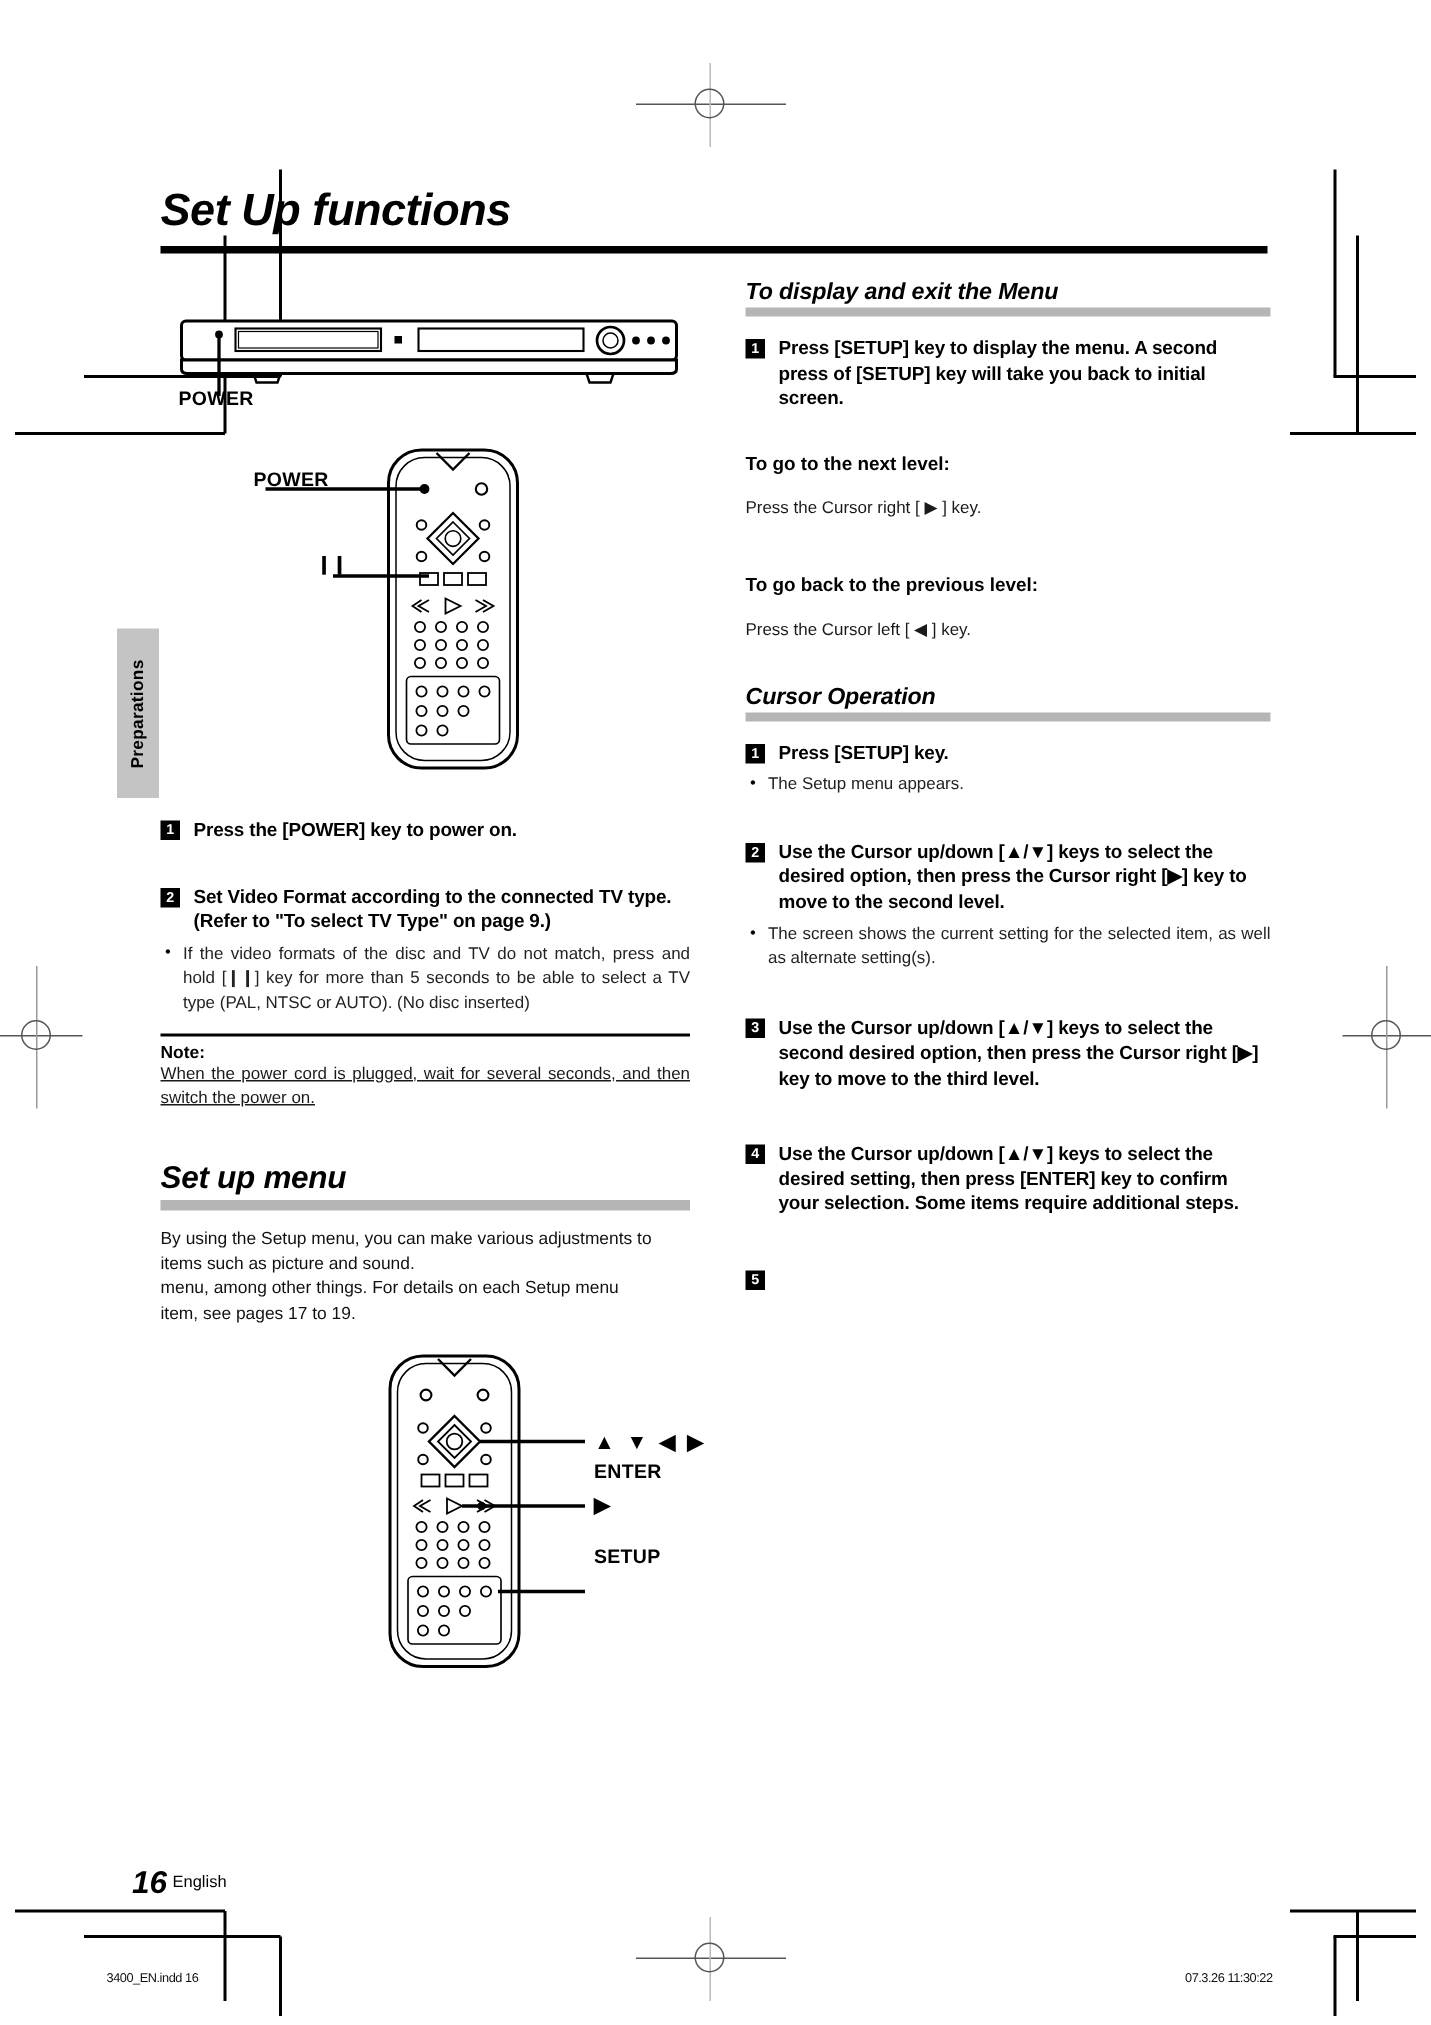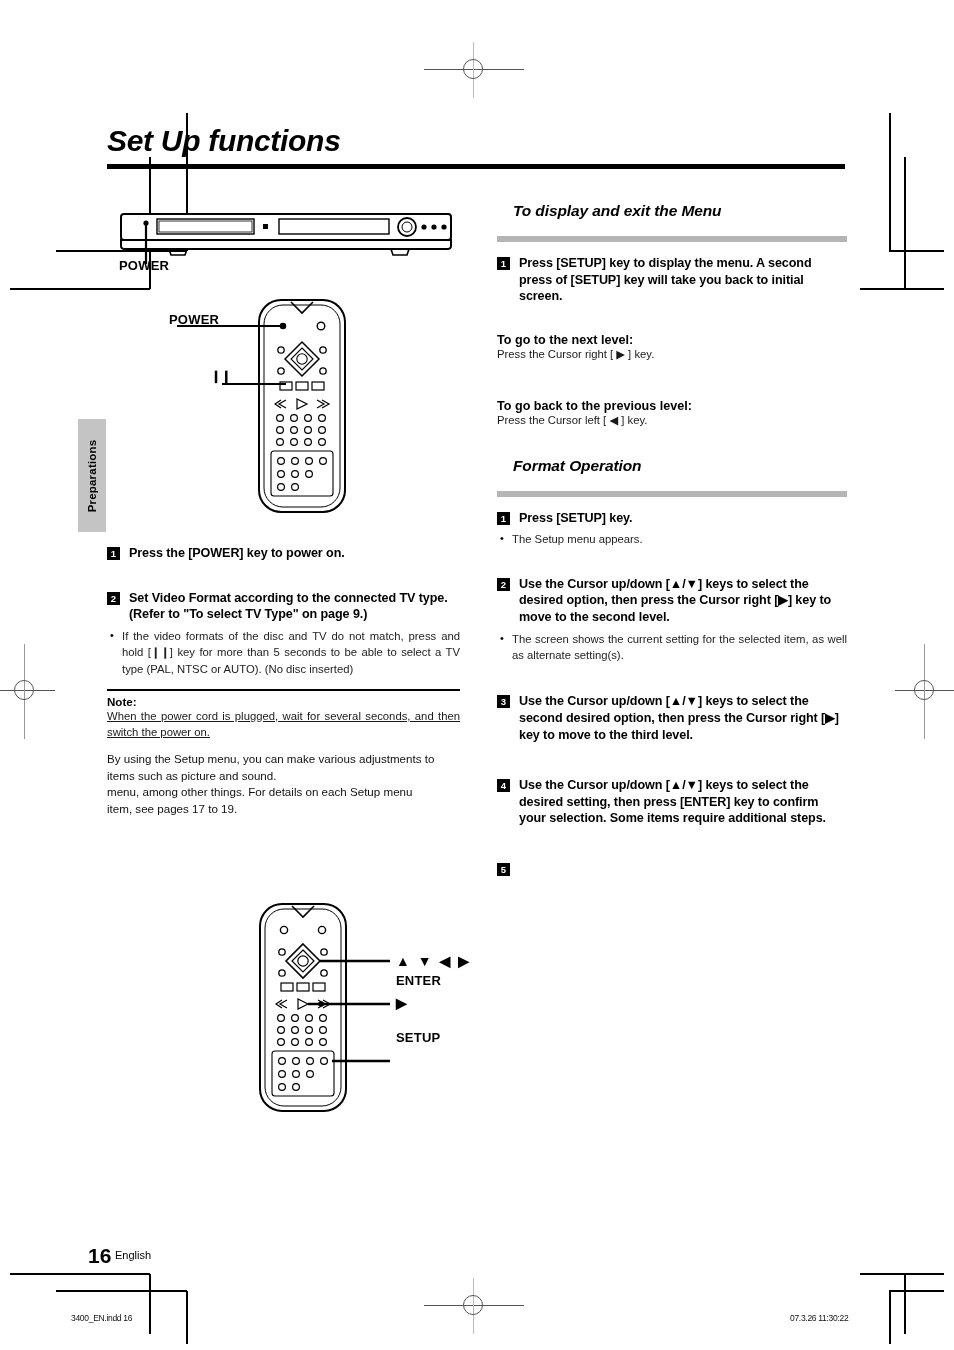--- a/index.html
+++ b/index.html
@@ -72,21 +72,21 @@
     font-weight: bold;
     letter-spacing: -0.2px;
     margin: 0;
   }
   .h2-rule { height: 7px; background: #b5b5b5; margin-top: 2px; }
 
   .h3 {
     font-size: 15.5px;
     font-style: italic;
     font-weight: bold;
-    margin: 16px;
+    margin: 0;
     letter-spacing: -0.1px;
   }
   .h3-rule { height: 6px; background: #b5b5b5; margin-top: 1px; }
 
   
   .col-left {
     position: absolute;
     left: 107px; top: 170px;
     width: 353px;
   }
@@ -140,21 +140,21 @@
     text-align: justify;
   }
 
   .subhead {
     font-size: 12.6px;
     font-weight: bold;
     margin-top: 38px;
   }
   .subline {
     font-size: 11.3px;
-    margin-top: 1px;
+    margin-top: 16px;
     color: #1a1a1a;
   }
 
   .note-rule {
     height: 1.6px;
     background: #000;
     margin-top: 12px;
   }
   .note-title {
     font-size: 11.6px;
@@ -177,20 +177,21 @@
     margin-top: 11px;
   }
   .para .l { display: block; }
 
   
   .page-num {
     position: absolute;
     left: 88px; top: 1228px;
     font-size: 21px;
     font-weight: bold;
+    font-style: italic;
   }
   .page-lang {
     position: absolute;
     left: 115px; top: 1233px;
     font-size: 11px;
   }
   .imprint-left {
     position: absolute;
     left: 71px; top: 1297px;
     font-size: 8.5px;
@@ -367,20 +368,24 @@
     </div>
     <div class="bullet">
       <div class="dot">•</div>
       <div class="btxt">If the video formats of the disc and TV do not match, press and hold [❙❙] key for more than 5 seconds to be able to select a TV type (PAL, NTSC or AUTO). (No disc inserted)</div>
     </div>
 
     <div class="note-rule"></div>
     <div class="note-title">Note:</div>
     <div class="note-body">When the power cord is plugged, wait for several seconds, and then switch the power on.</div>
 
+    <div style="margin-top:34px;">
+      <div class="h2">Set up menu</div>
+      <div class="h2-rule"></div>
+    </div>
     <div class="para">
       <span class="l">By using the Setup menu, you can make various adjustments to</span>
       <span class="l">items such as picture and sound.</span>
       <span class="l">menu, among other things. For details on each Setup menu</span>
       <span class="l">item, see pages 17 to 19.</span>
     </div>
   </div>
 
   <div class="fig" style="left:248px; top:884px; width:340px; height:215px;">
     <svg width="110" height="215" viewBox="0 0 110 215" style="position:absolute; left:0; top:0;">
@@ -455,21 +460,21 @@
       <div class="step-text">Press [SETUP] key to display the menu. A second press of [SETUP] key will take you back to initial screen.</div>
     </div>
 
     <div class="subhead" style="margin-top:28px;">To go to the next level:</div>
     <div class="subline">Press the Cursor right [ ▶ ] key.</div>
 
     <div class="subhead">To go back to the previous level:</div>
     <div class="subline">Press the Cursor left [ ◀ ] key.</div>
 
     <div style="margin-top:30px;">
-      <div class="h3">Format Operation</div>
+      <div class="h3">Cursor Operation</div>
       <div class="h3-rule"></div>
     </div>
 
     <div class="step" style="margin-top:13px;">
       <div class="badge">1</div>
       <div class="step-text">Press [SETUP] key.</div>
     </div>
     <div class="bullet">
       <div class="dot">•</div>
       <div class="btxt">The Setup menu appears.</div>

